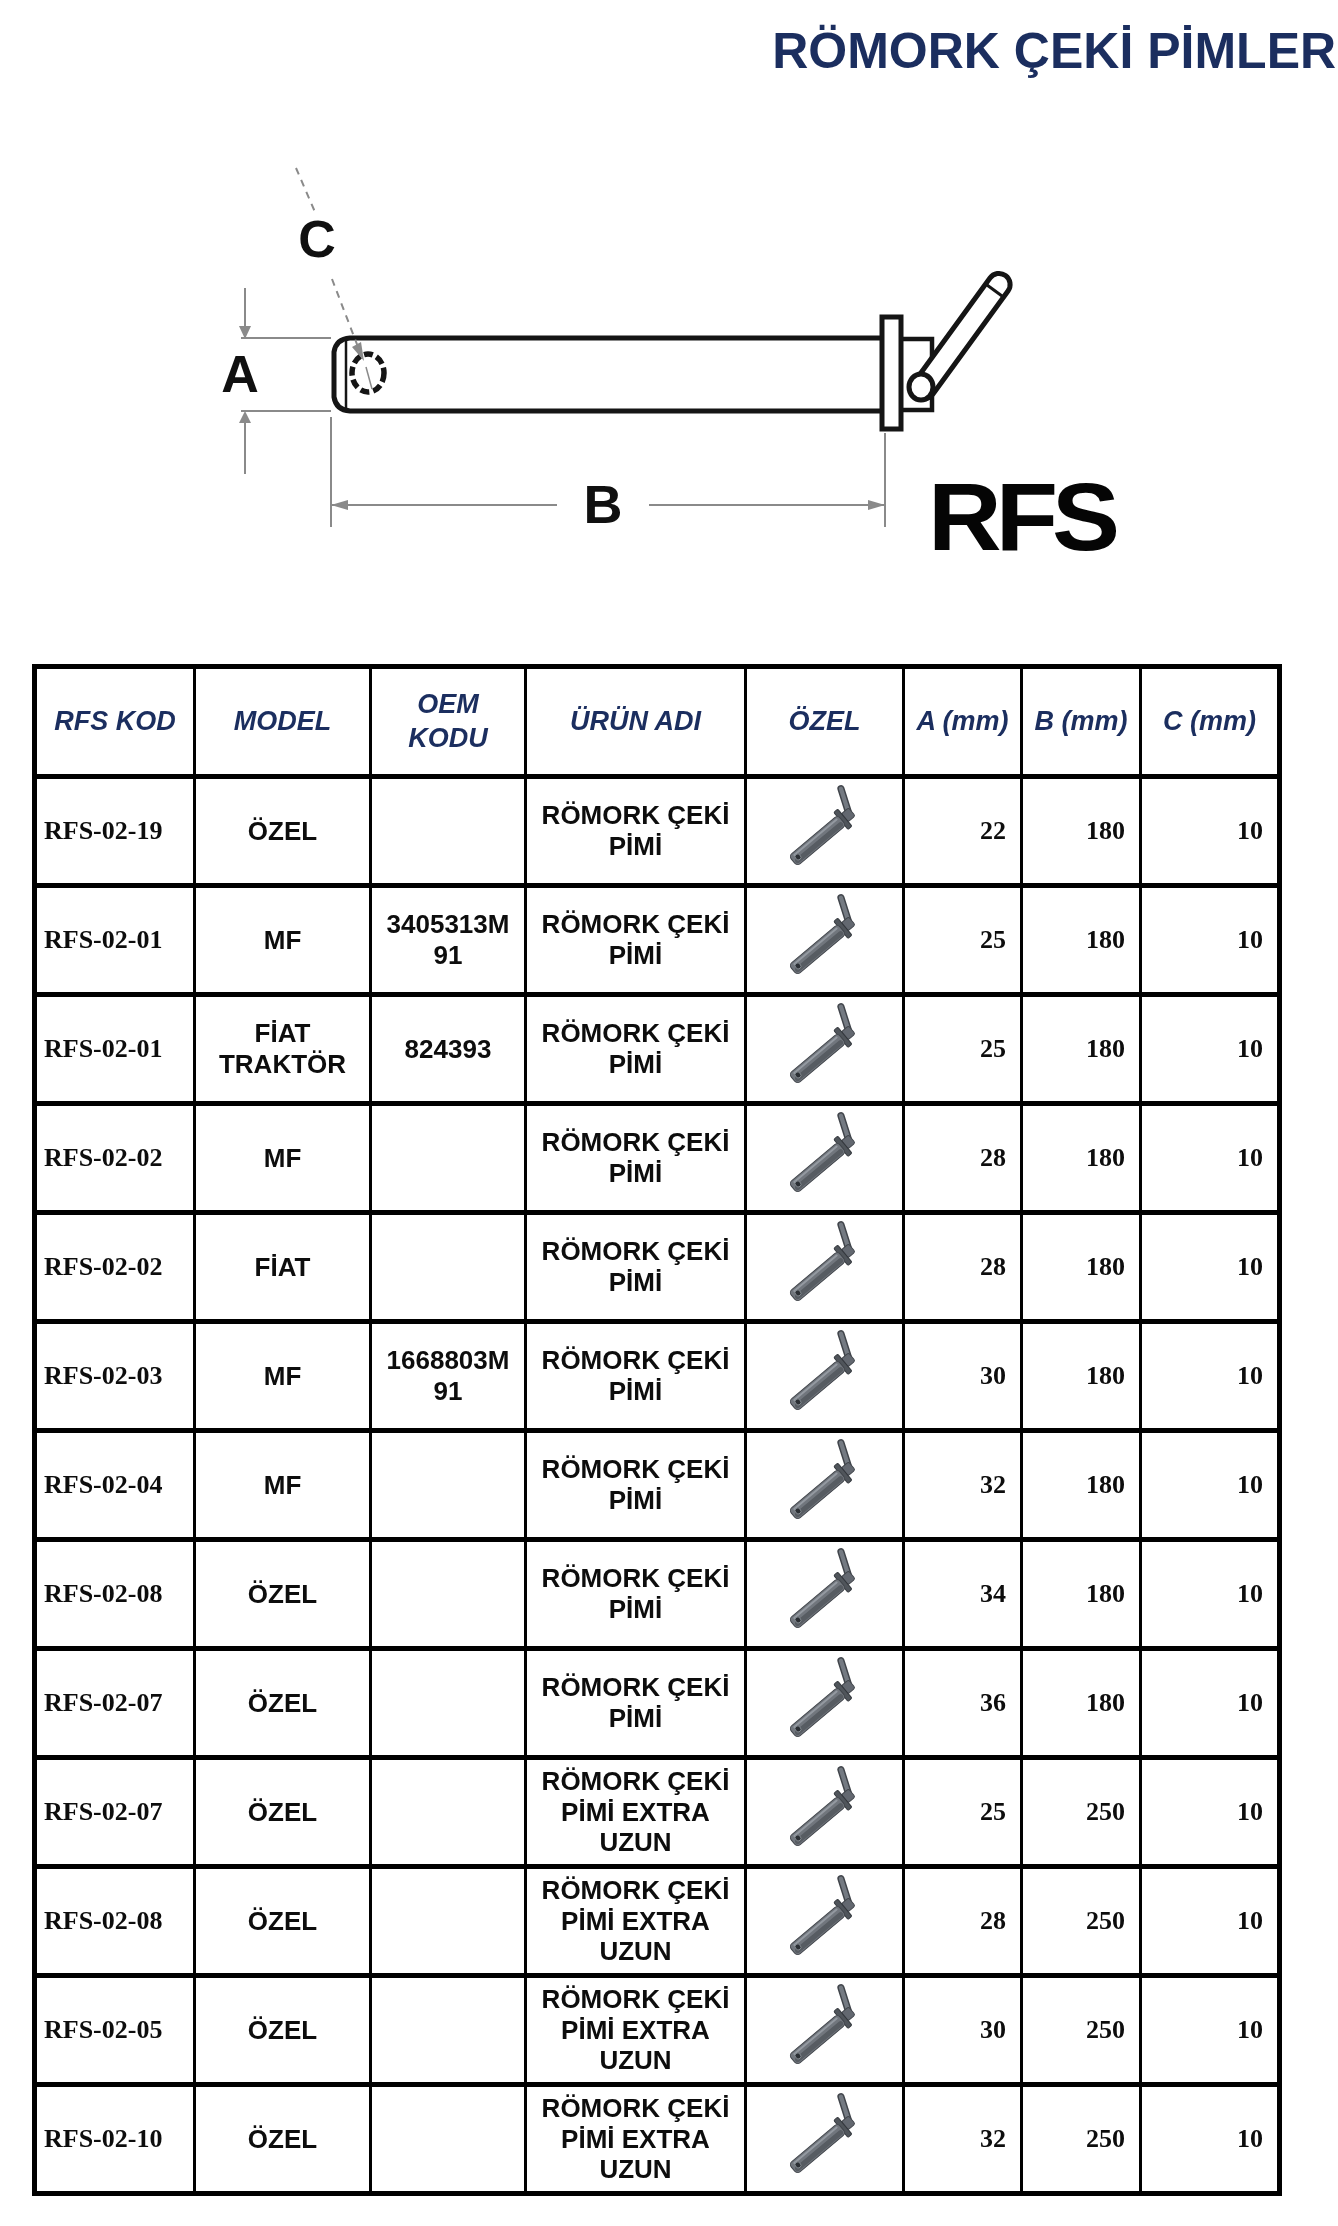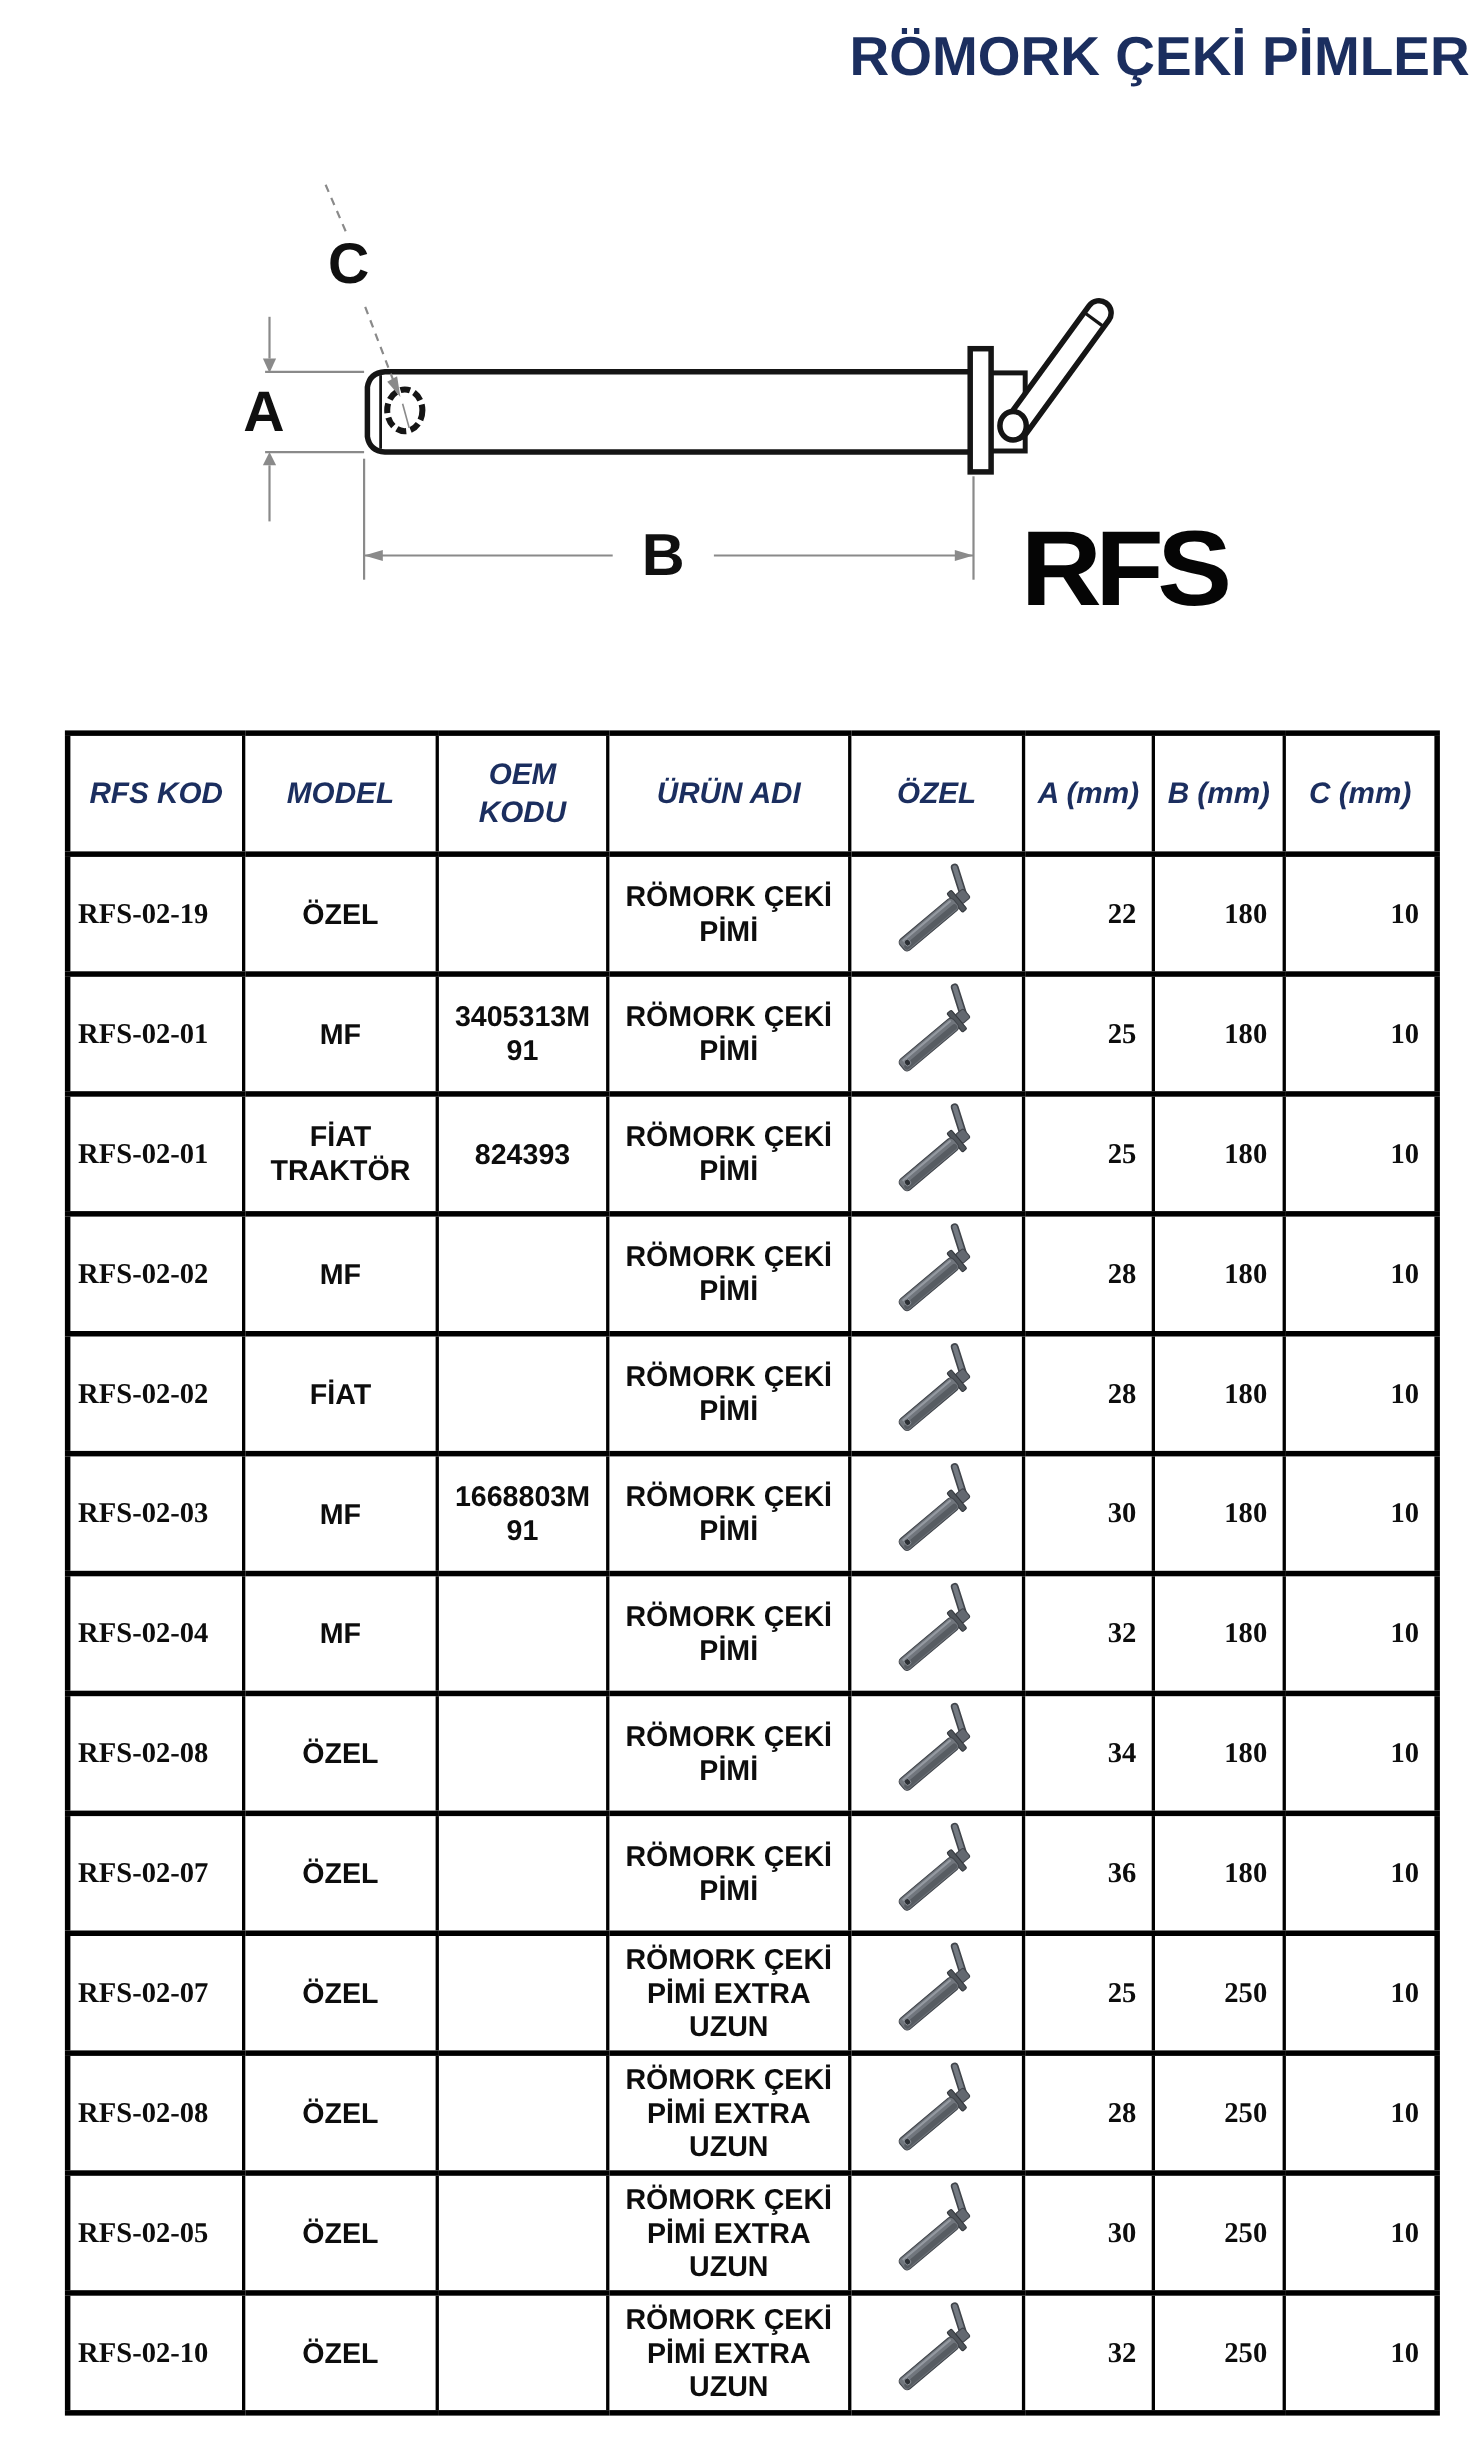--- a/index.html
+++ b/index.html
@@ -22,21 +22,21 @@
     font-family: "Liberation Sans", sans-serif;
     font-weight: bold; fill: #101010;
   }
   .rfs-logo {
     position: absolute; left: 928px; top: 462px;
     font-size: 102px; font-weight: bold; letter-spacing: -6px;
     color: #050505;
     transform: scaleY(0.95); transform-origin: top left;
   }
   table.parts {
-    position: absolute; left: 59px; top: 664px; width: 1005px;
+    position: absolute; left: 32px; top: 664px; width: 1005px;
     border-collapse: collapse; table-layout: fixed;
     background: #fff;
     border: 5px solid var(--border, #000);
   }
   .parts th, .parts td {
     border: 3px solid var(--border, #000);
     border-top-width: 5px; border-bottom-width: 5px;
     vertical-align: middle;
     overflow: hidden;
   }

